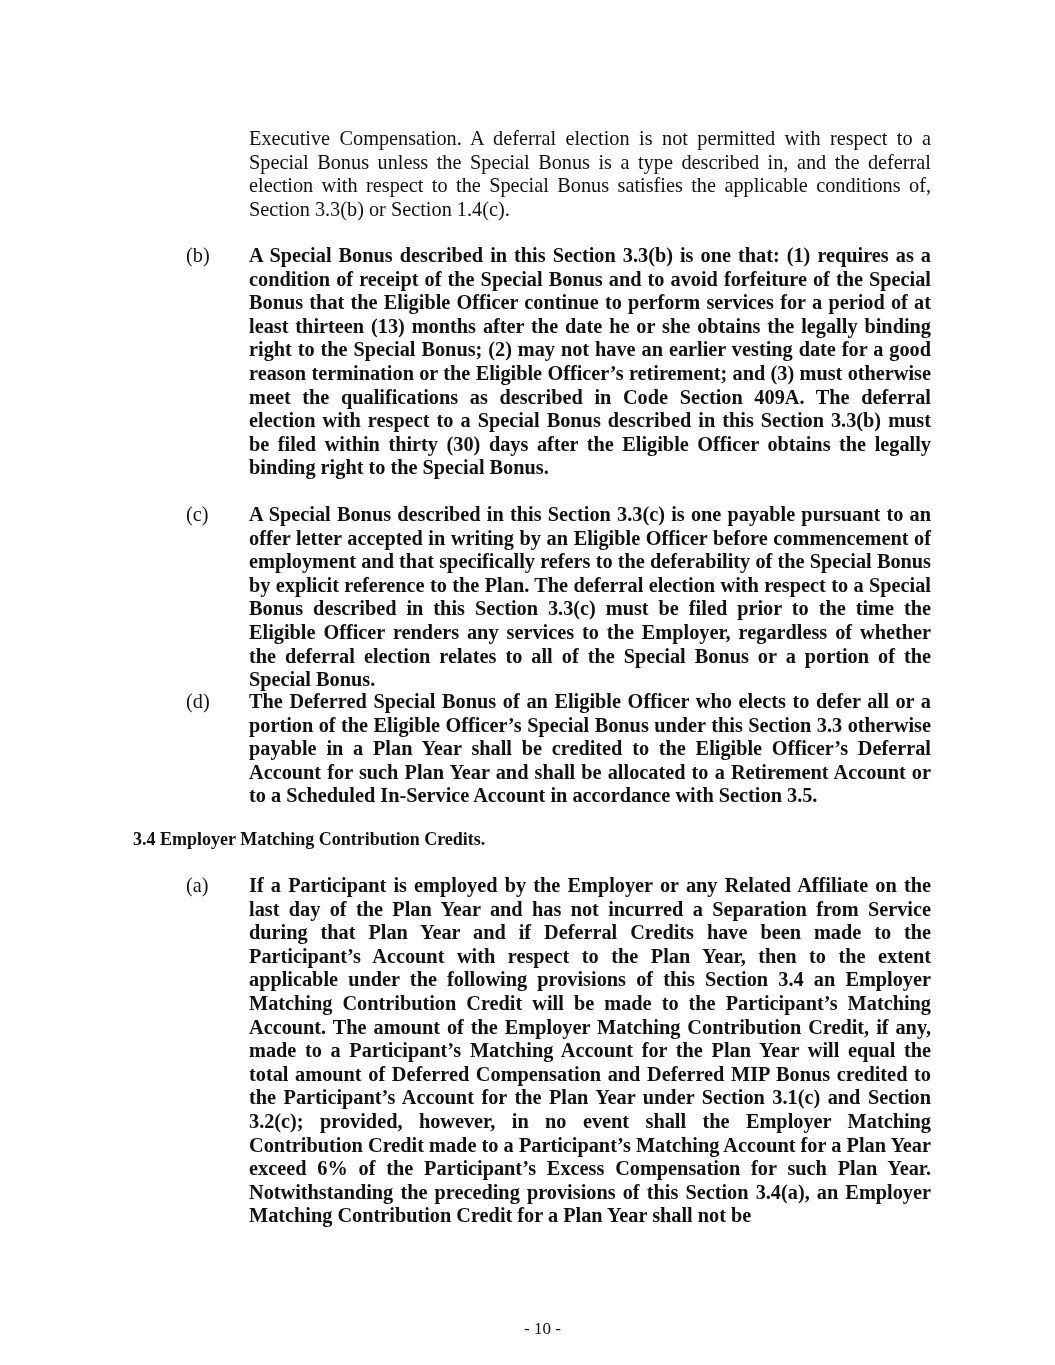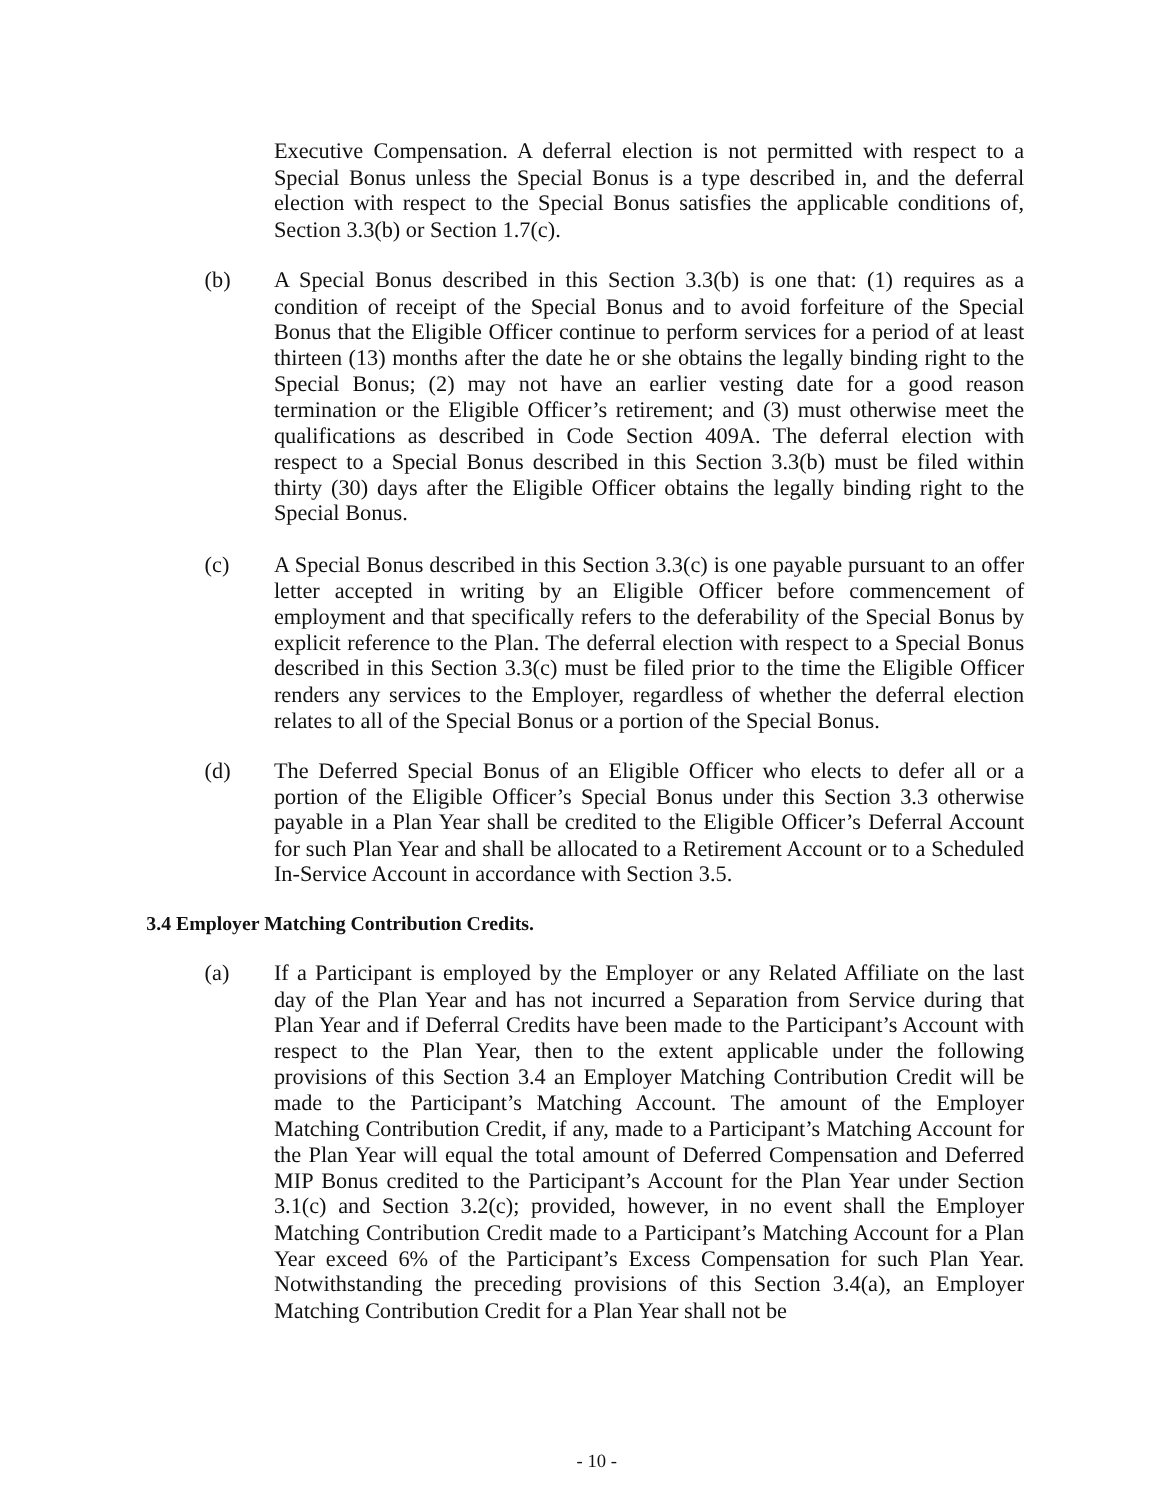--- a/index.html
+++ b/index.html
@@ -43,20 +43,21 @@
       top: 0;
     }
     .item-body {
       position: absolute;
       left: 63px;
       top: 0;
       width: 682px;
       text-align: justify;
       text-align-last: left;
       margin: 0;
+      font-weight: bold;
     }
     .heading {
       position: absolute;
       left: 133px;
       font-weight: bold;
       margin: 0;
     }
     .footer {
       position: absolute;
       top: 1317px;
@@ -64,21 +65,21 @@
       width: 1055px;
       text-align: center;
       font-size: 17px;
     }
   </style>
 </head>
 <body>
 
 <div class="page">
 
-  <p class="para" style="top:127px;">Executive Compensation.  A deferral election is not permitted with respect to a Special Bonus unless the Special Bonus is a type described in, and the deferral election with respect to the Special Bonus satisfies the applicable conditions of, Section 3.3(b) or Section 1.7(c).</p>
+  <p class="para" style="top:127px;">Executive Compensation.  A deferral election is not permitted with respect to a Special Bonus unless the Special Bonus is a type described in, and the deferral election with respect to the Special Bonus satisfies the applicable conditions of, Section 3.3(b) or Section 1.4(c).</p>
 
   <div class="item" style="top:244px;">
     <span class="item-label">(b)</span>
     <p class="item-body">A Special Bonus described in this Section 3.3(b) is one that: (1) requires as a condition of receipt of the Special Bonus and to avoid forfeiture of the Special Bonus that the Eligible Officer continue to perform services for a period of at least thirteen (13) months after the date he or she obtains the legally binding right to the Special Bonus; (2) may not have an earlier vesting date for a good reason termination or the Eligible Officer’s retirement; and (3) must otherwise meet the qualifications as described in Code Section 409A.  The deferral election with respect to a Special Bonus described in this Section 3.3(b) must be filed within thirty (30) days after the Eligible Officer obtains the legally binding right to the Special Bonus.</p>
   </div>
 
   <div class="item" style="top:503px;">
     <span class="item-label">(c)</span>
     <p class="item-body">A Special Bonus described in this Section 3.3(c) is one payable pursuant to an offer letter accepted in writing by an Eligible Officer before commencement of employment and that specifically refers to the deferability of the Special Bonus by explicit reference to the Plan.  The deferral election with respect to a Special Bonus described in this Section 3.3(c) must be filed prior to the time the Eligible Officer renders any services to the Employer, regardless of whether the deferral election relates to all of the Special Bonus or a portion of the Special Bonus.</p>
   </div>

